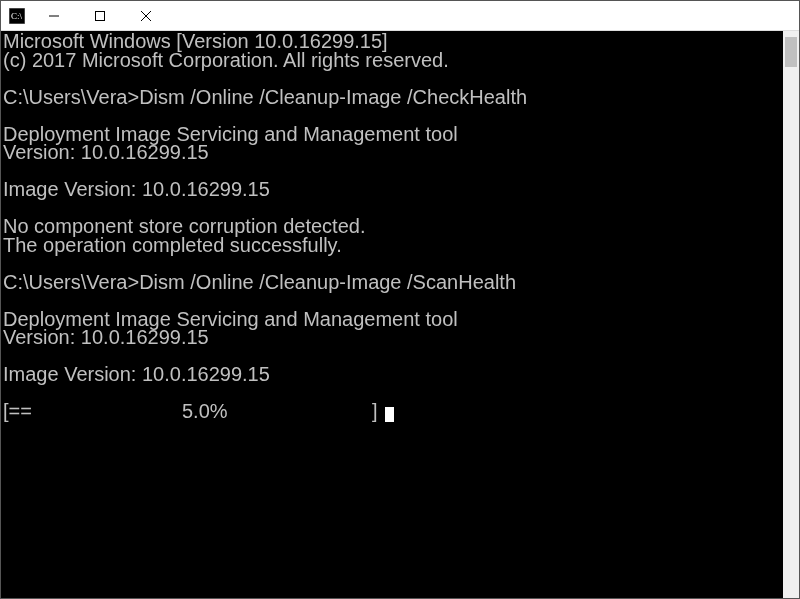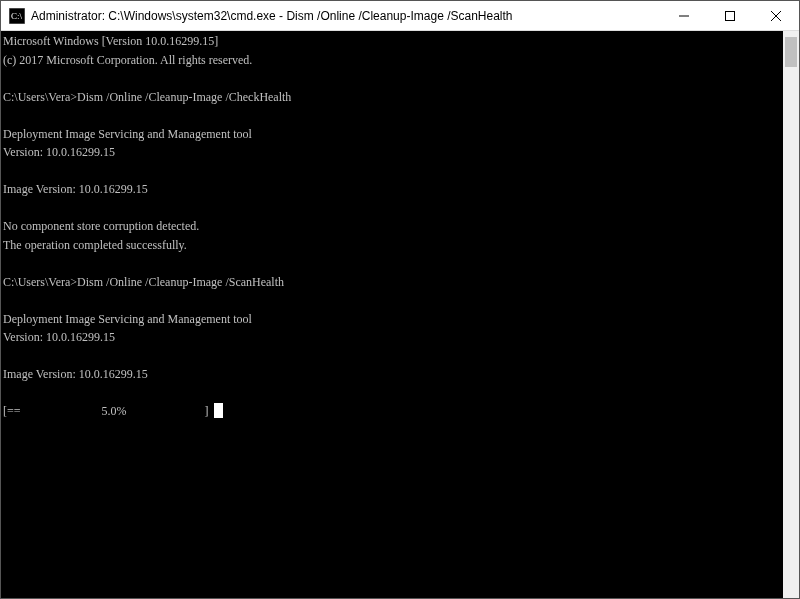--- a/index.html
+++ b/index.html
@@ -53,22 +53,22 @@
       position: relative;
       width: 100%;
       height: calc(100% - 30px);
       background: #000;
     }
     .console {
       position: absolute;
       top: 0; left: 0; right: 16px; bottom: 0;
       background: #000;
       color: #c0c0c0;
-      font-family: Liberation Serif, serif;
-      font-size: 12px;
+      font-family: Liberation Sans, sans-serif;
+      font-size: 20px;
       line-height: 18.5px;
       padding: 1px 0 18px 2px;
       white-space: pre;
       overflow: hidden;
     }
     .scrollbar {
       position: absolute;
       top: 0; right: 0;
       width: 16px;
       height: 100%;
@@ -95,21 +95,20 @@
 <body>
 
 <div class="titlebar">
   <span class="titlebar-icon">
     <svg viewBox="0 0 16 16">
       <rect x="0" y="0" width="16" height="16" fill="#000"></rect>
       <rect x="0" y="0" width="16" height="16" fill="none" stroke="#888" stroke-width="1"></rect>
       <text x="2" y="11" font-size="9" fill="#fff" font-family="Consolas">C:\</text>
     </svg>
   </span>
-  <div class="titlebar-title">Administrator: C:\Windows\system32\cmd.exe - Dism  /Online /Cleanup-Image /ScanHealth</div>
   <div class="window-controls">
     <div class="win-btn" title="Minimize">
       <svg viewBox="0 0 10 10">
           <line x1="0" y1="5" x2="10" y2="5" stroke="#000" stroke-width="1"></line>
         </svg>
     </div>
     <div class="win-btn" title="Maximize">
       <svg viewBox="0 0 10 10">
           <rect x="0.5" y="0.5" width="9" height="9" fill="none" stroke="#000" stroke-width="1"></rect>
         </svg>

